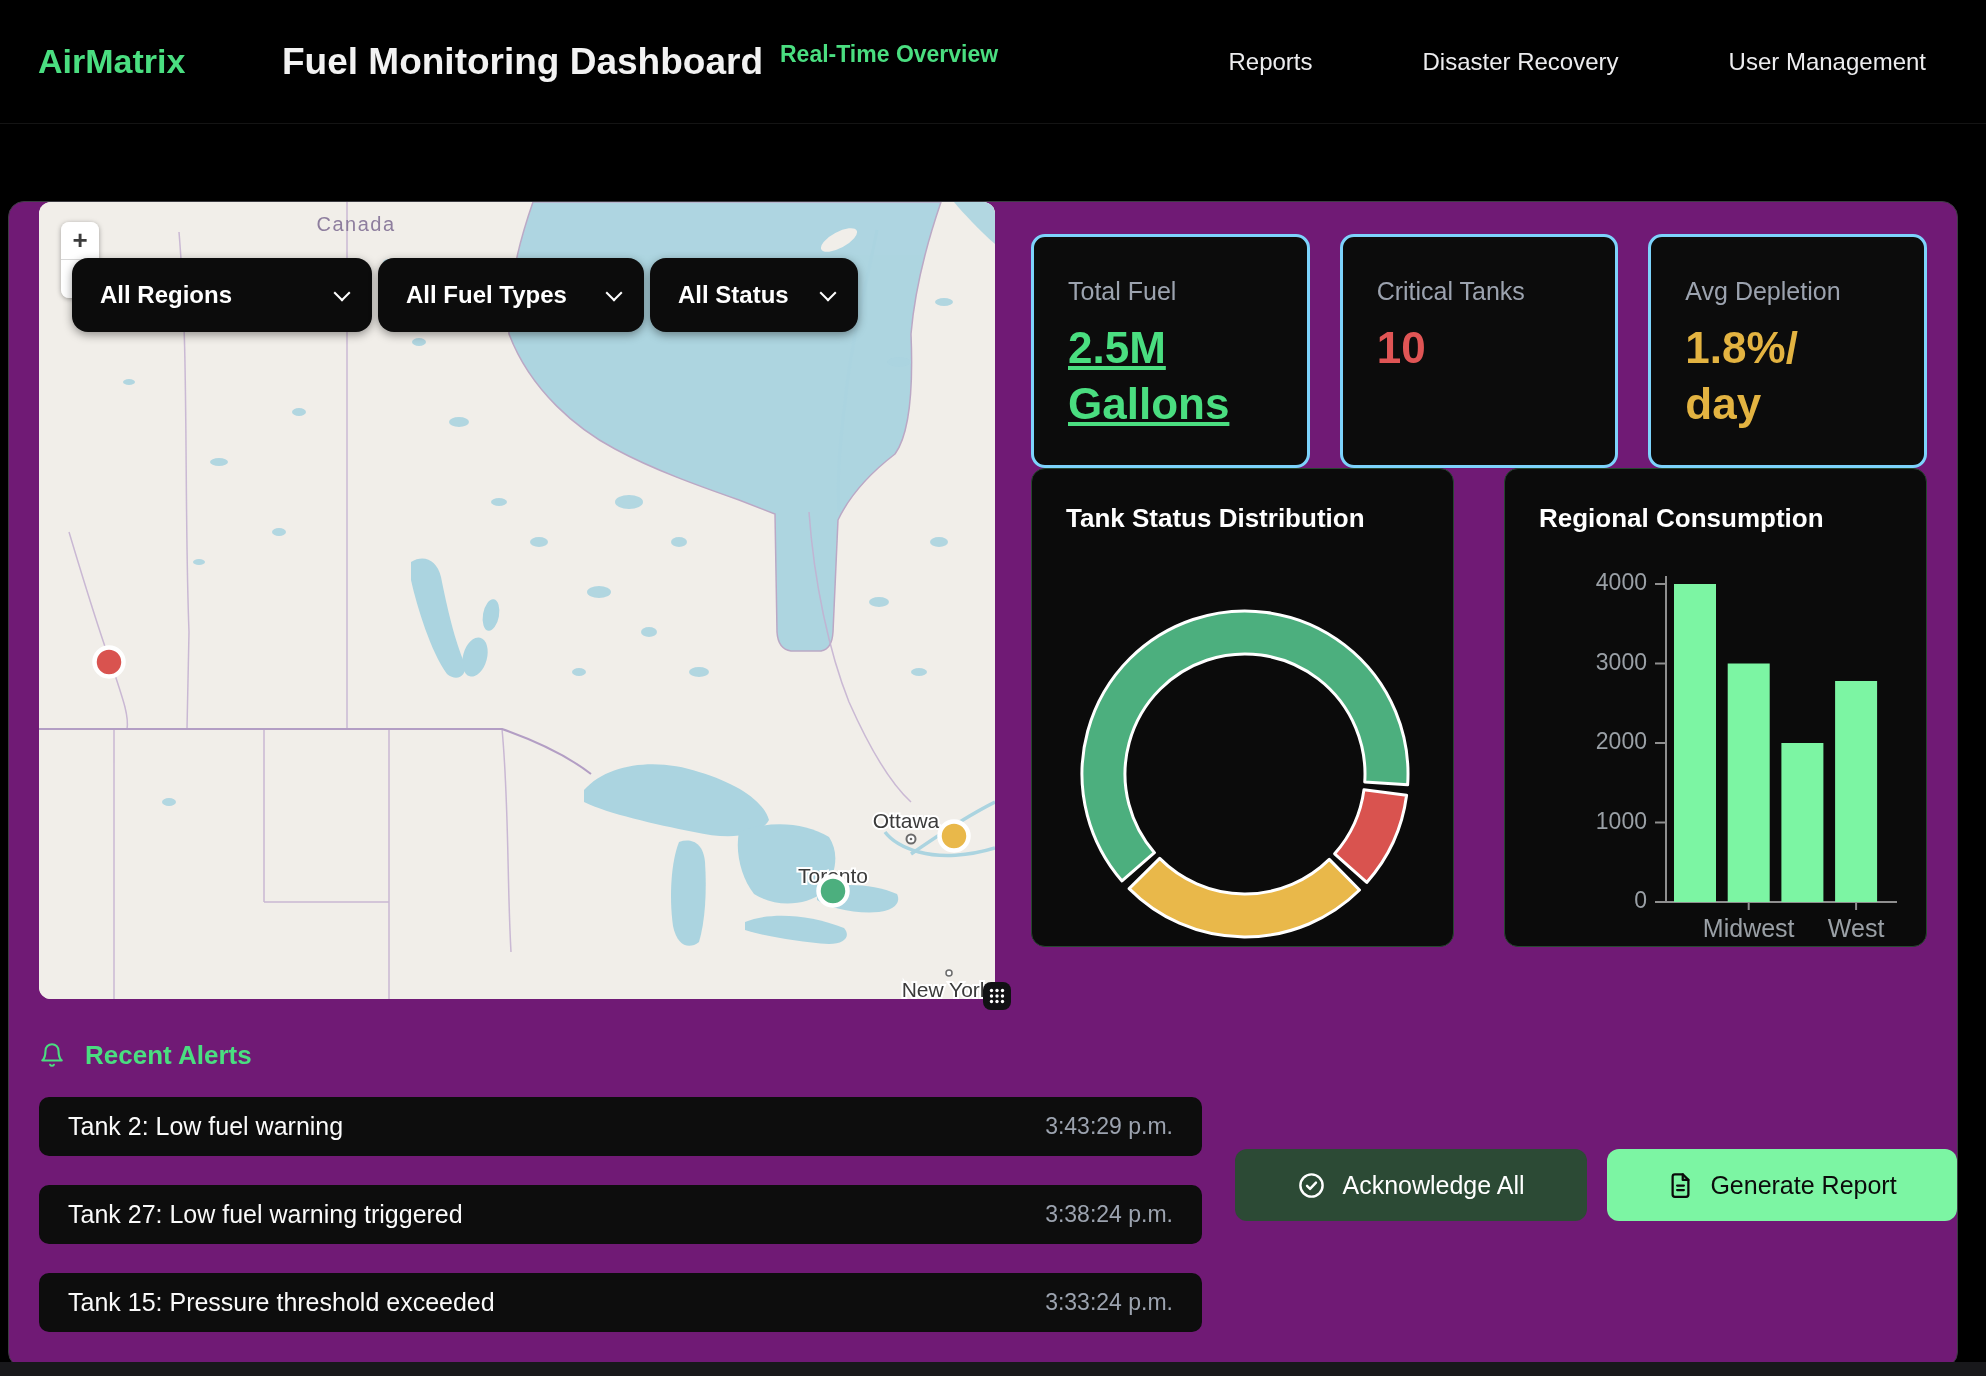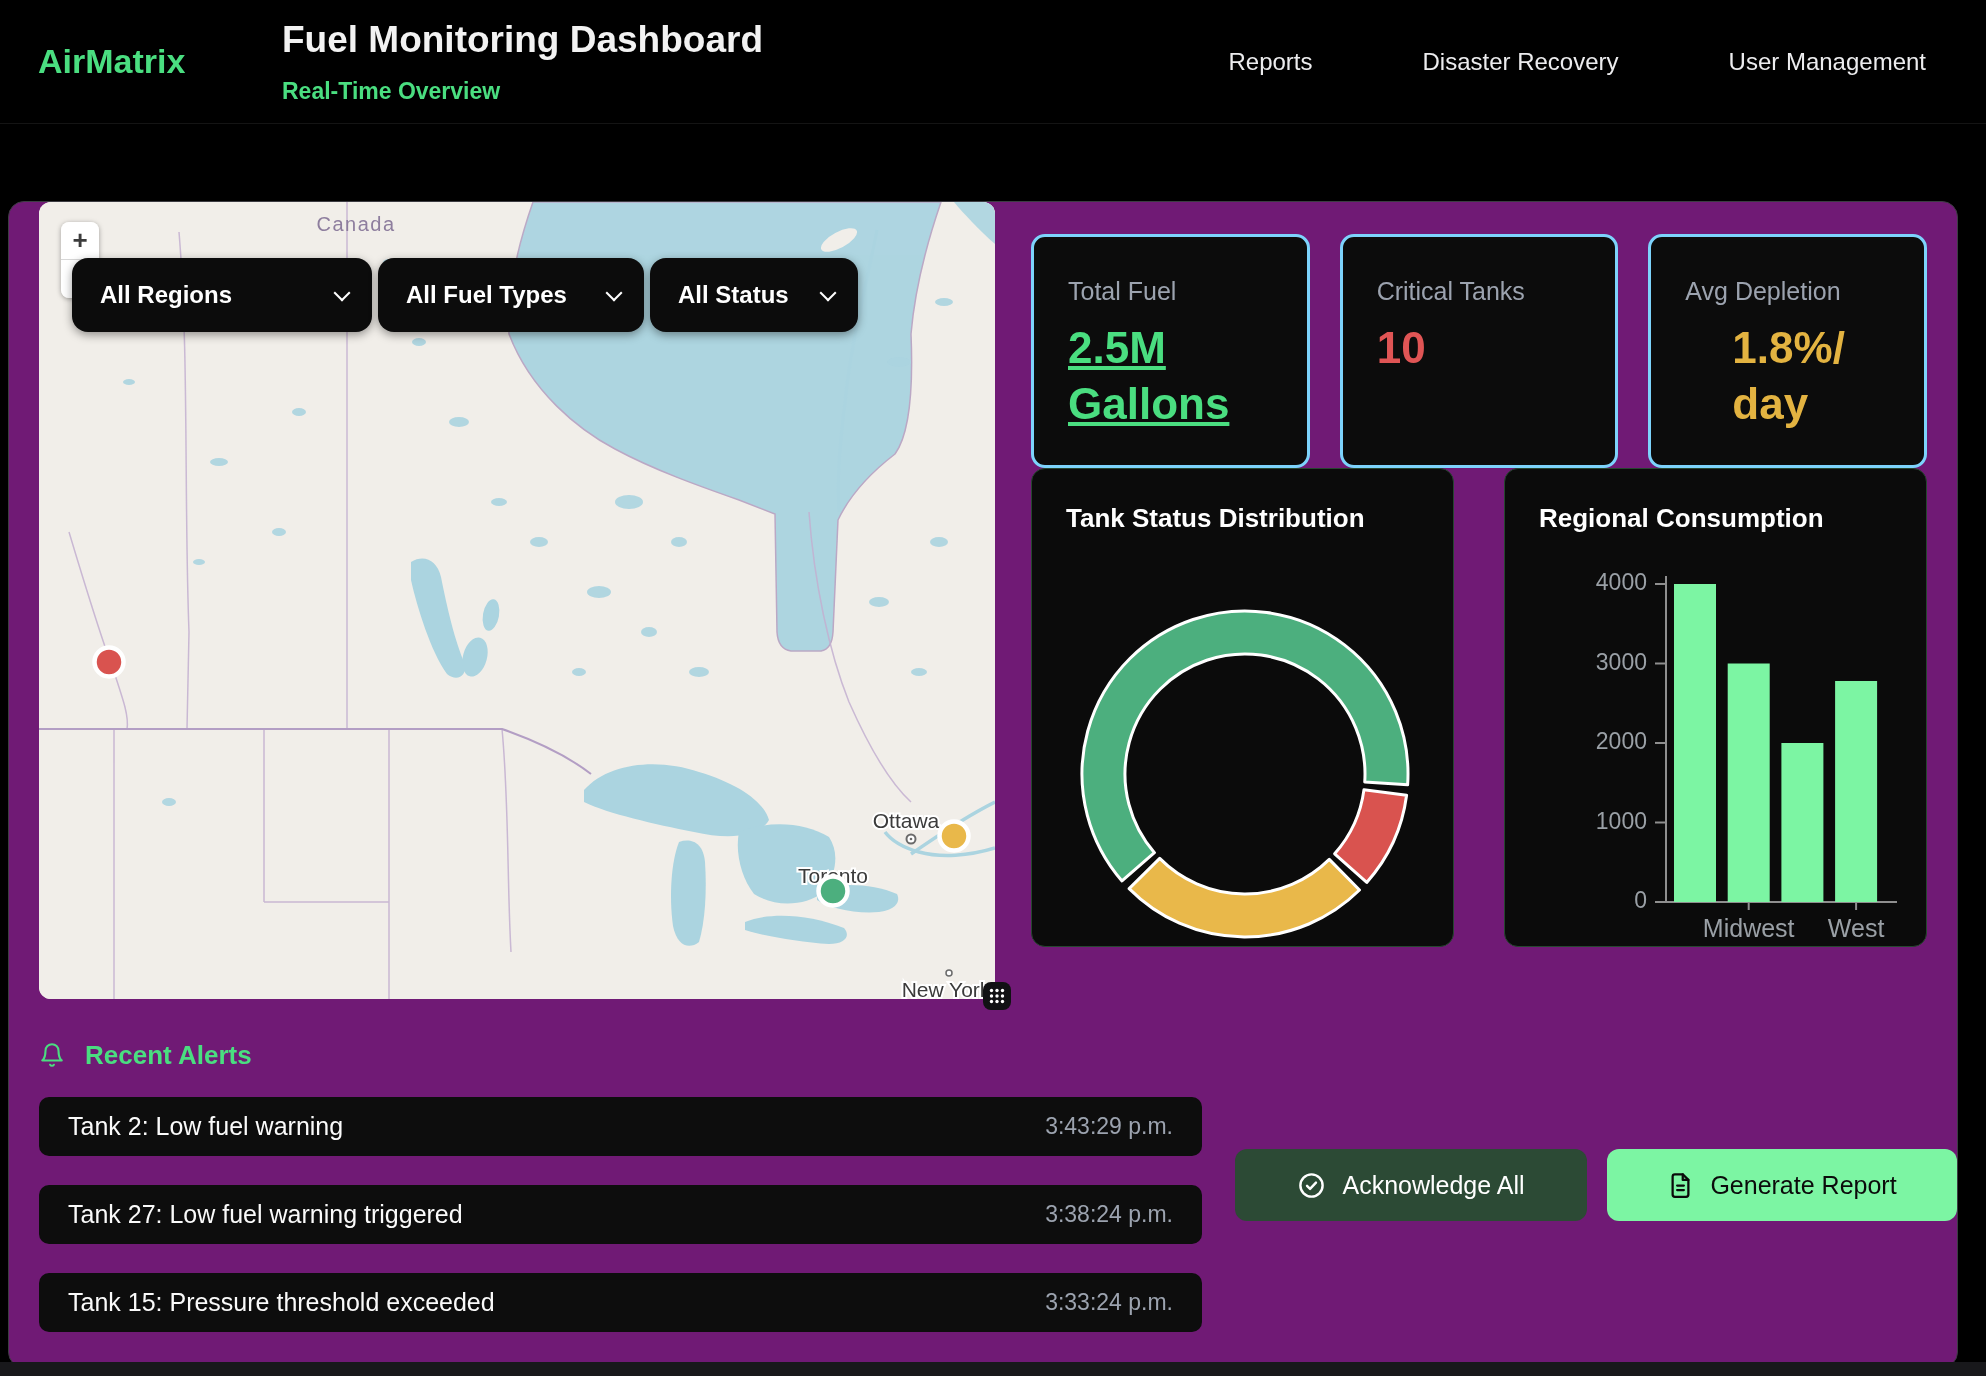--- a/index.html
+++ b/index.html
@@ -3,21 +3,21 @@
 <meta charset="utf-8">
 <style>
   *{box-sizing:border-box;margin:0;padding:0}
   html,body{width:1986px;height:1376px;background:#000;overflow:hidden;
     font-family:"Liberation Sans",sans-serif;position:relative;color:#eee}
   body::after{content:"";position:absolute;left:0;right:0;bottom:0;height:14px;background:#18181b}
 
   
   .hdr{height:124px;display:flex;align-items:center;padding:0 60px 0 38px;border-bottom:1px solid #141414}
   .brand{font-size:34px;font-weight:bold;color:var(--accent);width:244px;flex:none}
-  .titles{display:flex;flex-direction:column;gap:17px}
+  .titles{display:flex;flex-direction:row;gap:17px}
   .title{font-size:37px;font-weight:bold;color:#f2f2f2}
   .subtitle{font-size:23px;font-weight:bold;color:var(--accent)}
   .nav{margin-left:auto;display:flex;gap:110px}
   .nav-item{font-size:24px;color:#ececee;cursor:pointer;white-space:nowrap}
 
   
   .panel{position:absolute;left:8px;top:201px;width:1950px;height:1167px;
     border:1px solid #3c3c42;border-radius:16px;background:#701a75}
   .dash{display:flex;gap:36px;padding:0 30px}
 
@@ -200,21 +200,21 @@
           <div class="stat-label">Total Fuel</div>
           <div class="stat-value" style="color: rgb(74, 222, 128); text-decoration: underline;">2.5M
 Gallons</div>
         </div>
         <div class="stat">
           <div class="stat-label">Critical Tanks</div>
           <div class="stat-value" style="color: rgb(224, 85, 85);">10</div>
         </div>
         <div class="stat">
           <div class="stat-label">Avg Depletion</div>
-          <div class="stat-value" style="color: rgb(227, 179, 65); margin-left: 47px;">1.8%/
+          <div class="stat-value" style="color: rgb(227, 179, 65);">1.8%/
 day</div>
         </div>
       </div>
 
       <div class="charts">
         <div class="chart-card">
           <div class="chart-title">Tank Status Distribution</div>
           <svg id="donut-svg" width="423" height="479" viewBox="0 0 423 479">
               <path d="M89.98233842368822 411.93762172545274 A163 163 0 1 1 375.6403747952538 315.8216674528175 L332.73524524803963 312.9668717444055 A120 120 0 1 0 122.4348503732674 383.7270834788609 Z" fill="#4caf7e" stroke="#fff" stroke-width="3" stroke-linejoin="round"></path>
               <path d="M374.6030229899484 326.29466976757817 A163 163 0 0 1 334.7449369695767 413.3843638274165 L302.62817445613007 384.79216968889557 A120 120 0 0 0 331.97155066744665 320.6770574976035 Z" fill="#d9534f" stroke="#fff" stroke-width="3" stroke-linejoin="round"></path>

